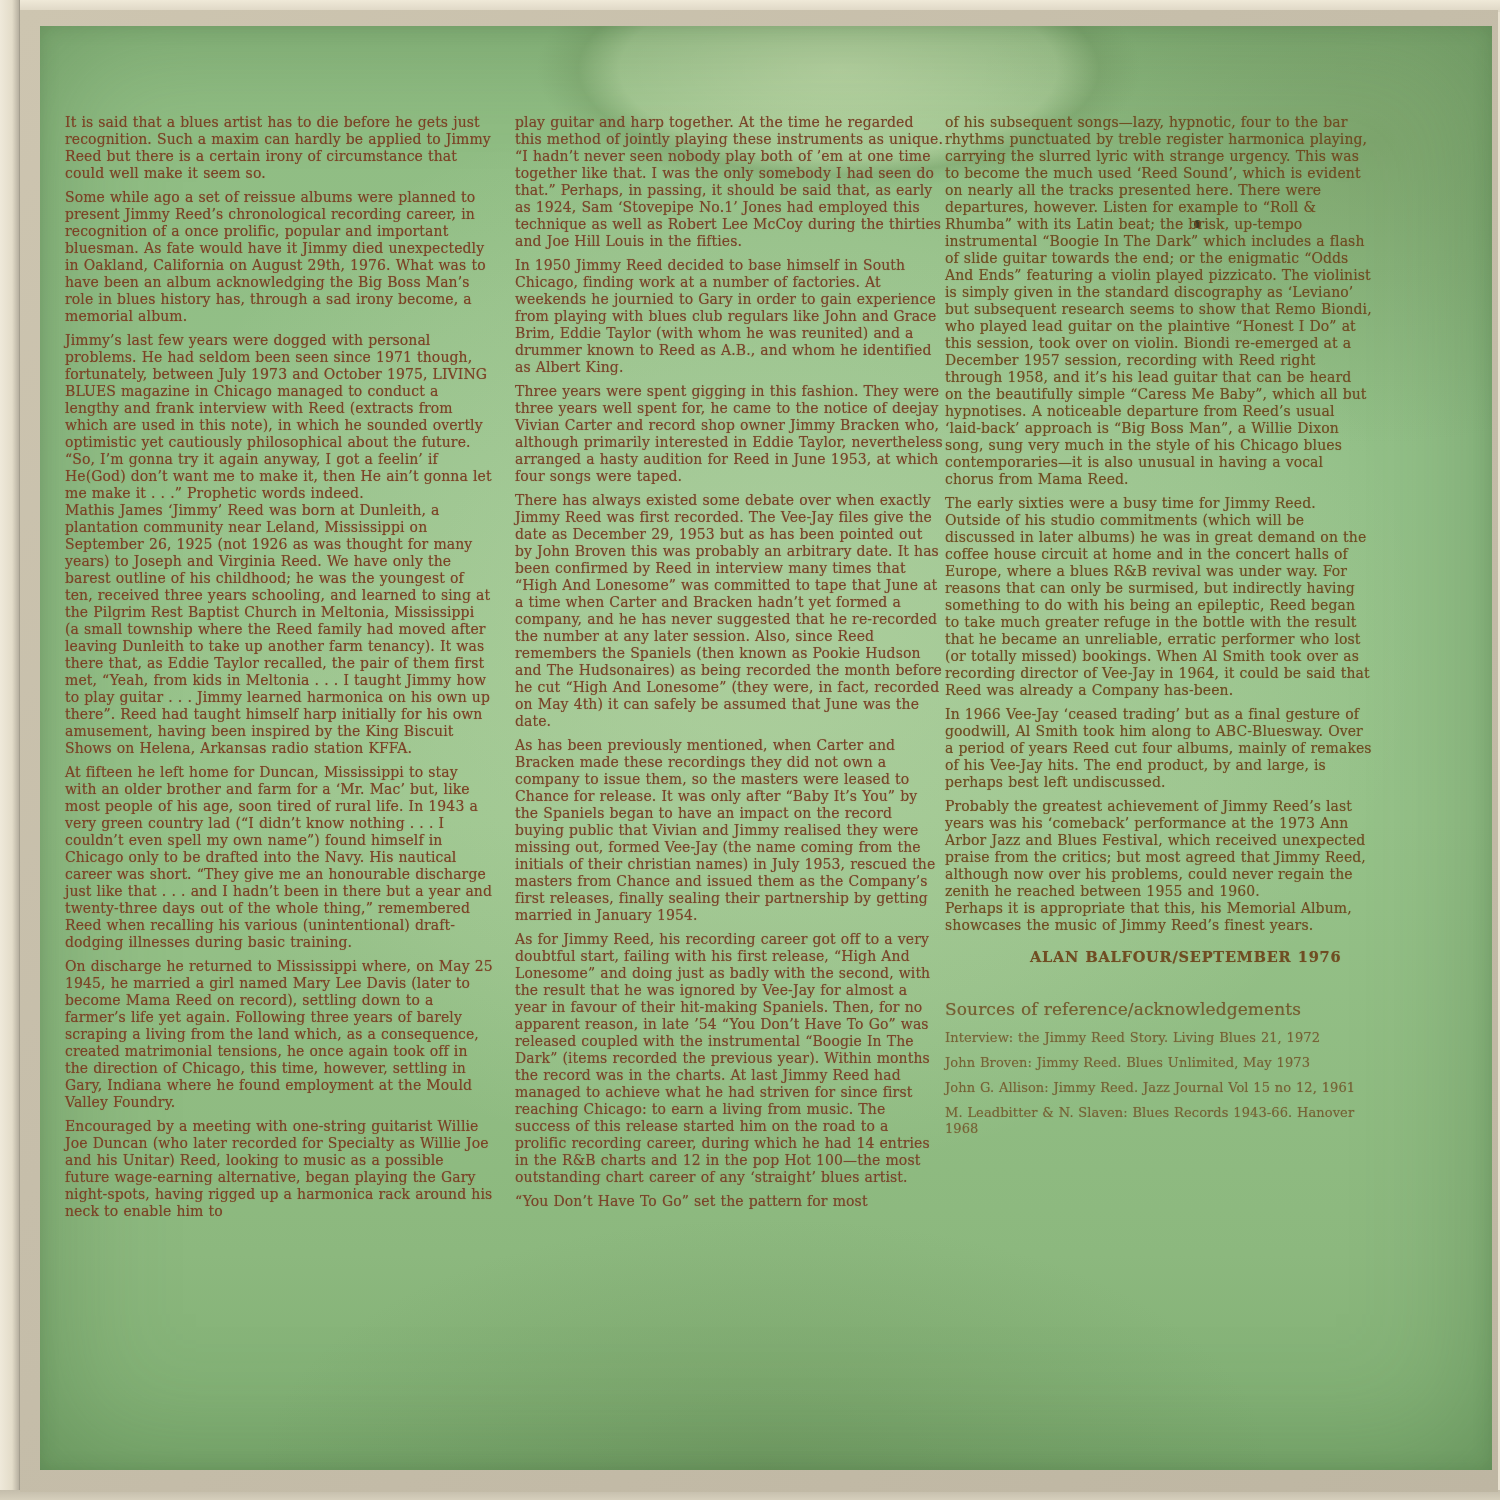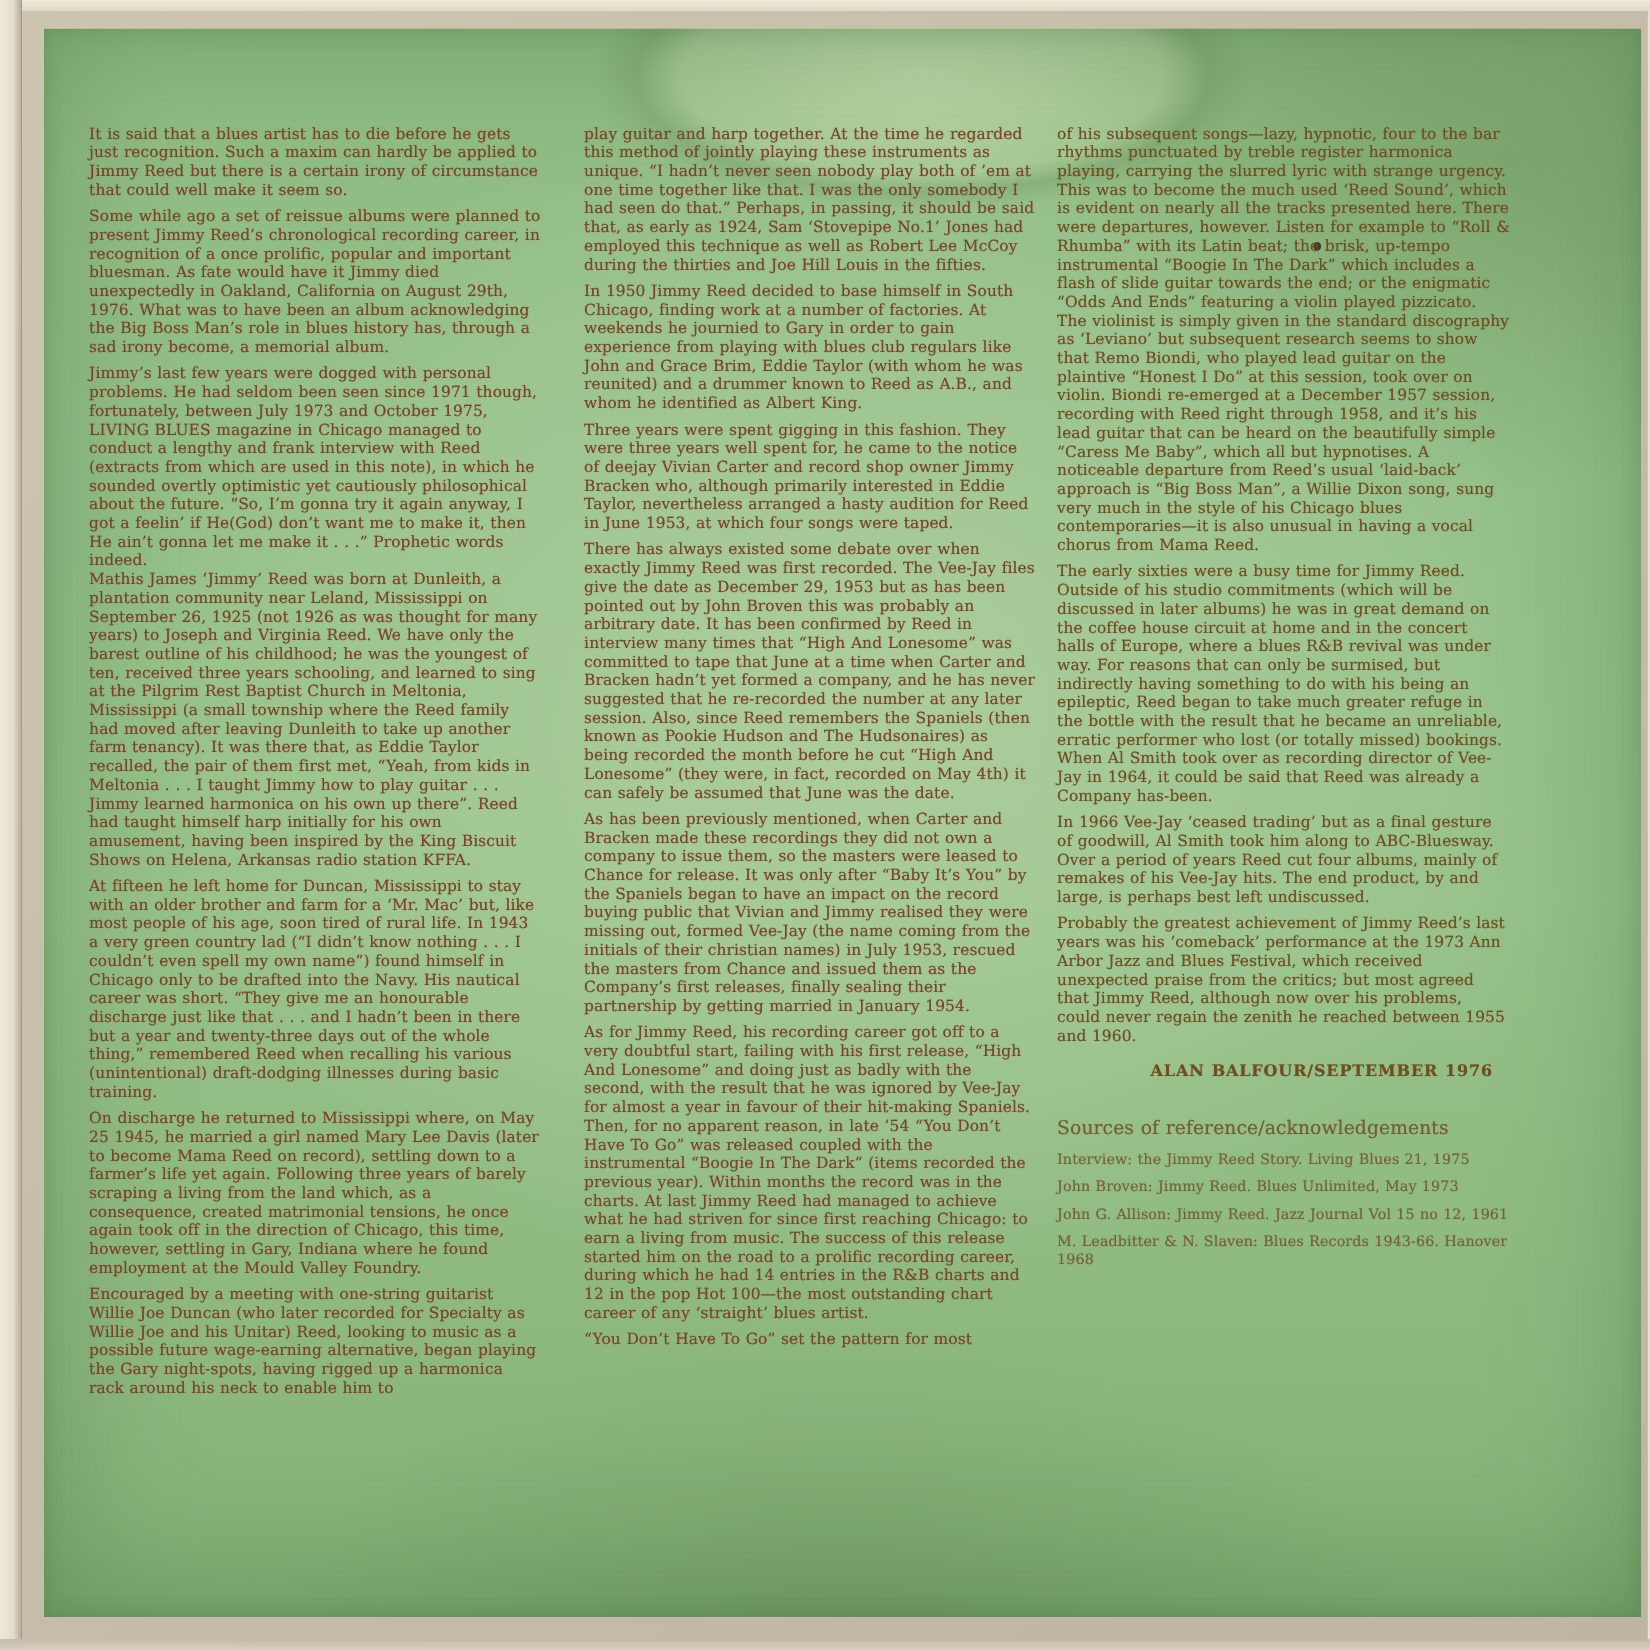--- a/index.html
+++ b/index.html
@@ -27,21 +27,21 @@
       radial-gradient(ellipse 50% 25% at 50% 100%, rgba(96,128,78,0.30) 0%, rgba(96,128,78,0) 70%),
       linear-gradient(180deg,#8fbc82 0%,#93c088 30%,#96c289 55%,#8cb87e 85%,#7fae72 100%);
     box-shadow:inset 0 0 130px rgba(58,96,52,0.38), inset 0 0 18px rgba(58,96,52,0.25);
   }
   .ink-speck{position:absolute;left:1194px;top:220px;width:7px;height:8px;border-radius:50%;
     background:rgba(40,30,15,0.8);filter:blur(0.5px);}
   
   .col{position:absolute;top:114px;width:428px;color:#7a4628;
     font-size:14px;line-height:17px;word-spacing:0.5px;letter-spacing:0.1px;
     text-shadow:0 0 0.8px rgba(122,70,40,0.6);}
-  .col p{margin:0 0 7px 16px;}
+  .col p{margin:0 0 7px 0;}
   .col p.flush{margin-bottom:0;}
   #col1{left:65px;filter:blur(0.22px);color:#7c4326;}
   #col2{left:515px;filter:blur(0.26px);color:#7a452a;}
   #col3{left:945px;filter:blur(0.45px);color:#6f4e22;}
   .byline{font-weight:bold;letter-spacing:0.8px;padding-left:85px;
     margin-top:14px !important;margin-bottom:36px !important;font-size:14.5px;}
   .sources-heading{font-size:17px;margin-bottom:12px !important;opacity:0.85;}
   .source-entry{font-size:13px;line-height:16px;margin-bottom:9px !important;opacity:0.8;}
 </style>
 </head>
@@ -72,19 +72,20 @@
   <p>As has been previously mentioned, when Carter and Bracken made these recordings they did not own a company to issue them, so the masters were leased to Chance for release. It was only after “Baby It’s You” by the Spaniels began to have an impact on the record buying public that Vivian and Jimmy realised they were missing out, formed Vee-Jay (the name coming from the initials of their christian names) in July 1953, rescued the masters from Chance and issued them as the Company’s first releases, finally sealing their partnership by getting married in January 1954.</p>
   <p>As for Jimmy Reed, his recording career got off to a very doubtful start, failing with his first release, “High And Lonesome” and doing just as badly with the second, with the result that he was ignored by Vee-Jay for almost a year in favour of their hit-making Spaniels. Then, for no apparent reason, in late ’54 “You Don’t Have To Go” was released coupled with the instrumental “Boogie In The Dark” (items recorded the previous year). Within months the record was in the charts. At last Jimmy Reed had managed to achieve what he had striven for since first reaching Chicago: to earn a living from music. The success of this release started him on the road to a prolific recording career, during which he had 14 entries in the R&amp;B charts and 12 in the pop Hot 100—the most outstanding chart career of any ‘straight’ blues artist.</p>
   <p>“You Don’t Have To Go” set the pattern for most</p>
 </div>
 
 <div class="col" id="col3">
   <p>of his subsequent songs—lazy, hypnotic, four to the bar rhythms punctuated by treble register harmonica playing, carrying the slurred lyric with strange urgency. This was to become the much used ‘Reed Sound’, which is evident on nearly all the tracks presented here. There were departures, however. Listen for example to “Roll &amp; Rhumba” with its Latin beat; the brisk, up-tempo instrumental “Boogie In The Dark” which includes a flash of slide guitar towards the end; or the enigmatic “Odds And Ends” featuring a violin played pizzicato. The violinist is simply given in the standard discography as ‘Leviano’ but subsequent research seems to show that Remo Biondi, who played lead guitar on the plaintive “Honest I Do” at this session, took over on violin. Biondi re-emerged at a December 1957 session, recording with Reed right through 1958, and it’s his lead guitar that can be heard on the beautifully simple “Caress Me Baby”, which all but hypnotises. A noticeable departure from Reed’s usual ‘laid-back’ approach is “Big Boss Man”, a Willie Dixon song, sung very much in the style of his Chicago blues contemporaries—it is also unusual in having a vocal chorus from Mama Reed.</p>
   <p>The early sixties were a busy time for Jimmy Reed. Outside of his studio commitments (which will be discussed in later albums) he was in great demand on the coffee house circuit at home and in the concert halls of Europe, where a blues R&amp;B revival was under way. For reasons that can only be surmised, but indirectly having something to do with his being an epileptic, Reed began to take much greater refuge in the bottle with the result that he became an unreliable, erratic performer who lost (or totally missed) bookings. When Al Smith took over as recording director of Vee-Jay in 1964, it could be said that Reed was already a Company has-been.</p>
   <p>In 1966 Vee-Jay ‘ceased trading’ but as a final gesture of goodwill, Al Smith took him along to ABC-Bluesway. Over a period of years Reed cut four albums, mainly of remakes of his Vee-Jay hits. The end product, by and large, is perhaps best left undiscussed.</p>
   <p class="flush">Probably the greatest achievement of Jimmy Reed’s last years was his ‘comeback’ performance at the 1973 Ann Arbor Jazz and Blues Festival, which received unexpected praise from the critics; but most agreed that Jimmy Reed, although now over his problems, could never regain the zenith he reached between 1955 and 1960.</p>
+  <p>Perhaps it is appropriate that this, his Memorial Album, showcases the music of Jimmy Reed’s finest years.</p>
   <p class="byline">ALAN BALFOUR/SEPTEMBER 1976</p>
   <p class="sources-heading">Sources of reference/acknowledgements</p>
-  <p class="source-entry">Interview: the Jimmy Reed Story. Living Blues 21, 1975</p>
+  <p class="source-entry">Interview: the Jimmy Reed Story. Living Blues 21, 1972</p>
   <p class="source-entry">John Broven: Jimmy Reed. Blues Unlimited, May 1973</p>
   <p class="source-entry">John G. Allison: Jimmy Reed. Jazz Journal Vol 15 no 12, 1961</p>
   <p class="source-entry">M. Leadbitter &amp; N. Slaven: Blues Records 1943-66. Hanover 1968</p>
 </div>
 
 </body></html>

